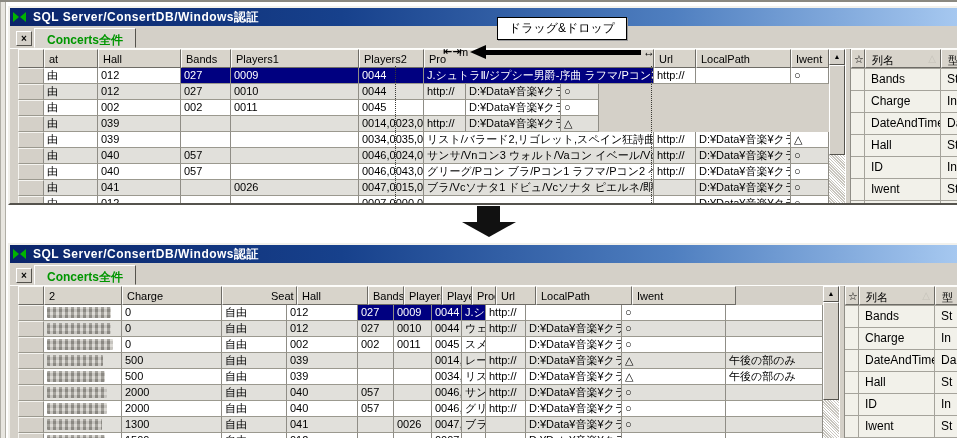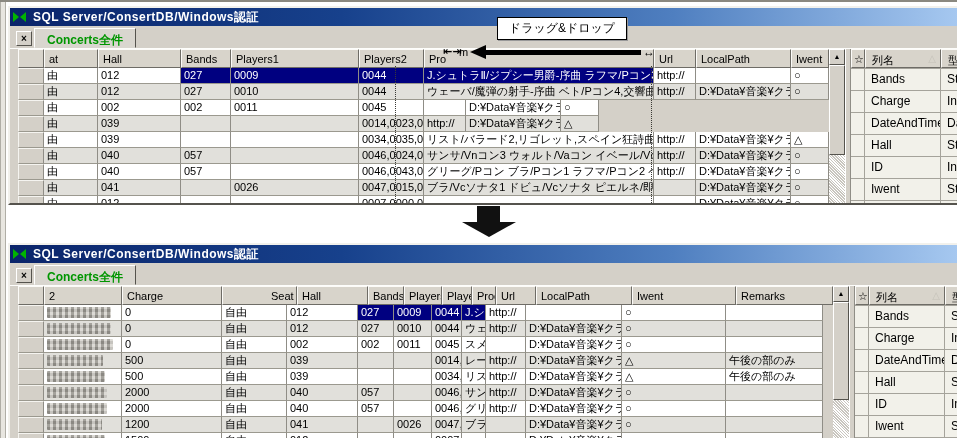--- a/index.html
+++ b/index.html
@@ -113,21 +113,20 @@
           <div class="cell" style="width: 95px;"></div>
           <div class="cell" style="width: 38px;">○</div>
         </div>
         <div class="gridrow alt">
           <div class="cell rowhdrc" style="width: 26px;"></div>
           <div class="cell" style="width: 54px;">由</div>
           <div class="cell" style="width: 83px;">012</div>
           <div class="cell" style="width: 50px;">027</div>
           <div class="cell" style="width: 128px;">0010</div>
           <div class="cell" style="width: 65px;">0044</div>
-          <div class="cell" style="width: 230px;">ウェーバ/魔弾の射手-序曲 ベト/Pコン4,交響曲</div>
           <div class="cell" style="width: 42px;">http://</div>
           <div class="cell" style="width: 95px;">D:¥Data¥音楽¥クラ</div>
           <div class="cell" style="width: 38px;">○</div>
         </div>
         <div class="gridrow">
           <div class="cell rowhdrc" style="width: 26px;"></div>
           <div class="cell" style="width: 54px;">由</div>
           <div class="cell" style="width: 83px;">002</div>
           <div class="cell" style="width: 50px;">002</div>
           <div class="cell" style="width: 128px;">0011</div>
@@ -279,21 +278,20 @@
           <div class="hcell" style="width: 100px;">Charge</div>
           <div class="hcell" style="width: 75px; padding-left: 48px;">Seat</div>
           <div class="hcell" style="width: 71px;">Hall</div>
           <div class="hcell" style="width: 36px;">Bands</div>
           <div class="hcell" style="width: 38px;">Players1</div>
           <div class="hcell" style="width: 30px;">Players2</div>
           <div class="hcell" style="width: 24px;">Program</div>
           <div class="hcell" style="width: 40px;">Url</div>
           <div class="hcell" style="width: 96px;">LocalPath</div>
           <div class="hcell" style="width: 104px;">Iwent</div>
-          <div class="hcell" style="width: 97px;">Remarks</div>
         </div>
         <div class="gridrow">
           <div class="cell rowhdrc" style="width: 26px;"></div>
           <div class="cell" style="width: 78px;">
             <div class="mosaic" style="width: 64px;"></div>
           </div>
           <div class="cell" style="width: 100px;">0</div>
           <div class="cell" style="width: 65px;">自由</div>
           <div class="cell" style="width: 71px;">012</div>
           <div class="cell sel" style="width: 36px;">027</div>
@@ -405,21 +403,21 @@
           <div class="cell" style="width: 40px;">http://</div>
           <div class="cell" style="width: 96px;">D:¥Data¥音楽¥クラ</div>
           <div class="cell" style="width: 104px;">○</div>
           <div class="cell" style="width: 97px;"></div>
         </div>
         <div class="gridrow alt">
           <div class="cell rowhdrc" style="width: 26px;"></div>
           <div class="cell" style="width: 78px;">
             <div class="mosaic" style="width: 55px;"></div>
           </div>
-          <div class="cell" style="width: 100px;">1200</div>
+          <div class="cell" style="width: 100px;">1300</div>
           <div class="cell" style="width: 65px;">自由</div>
           <div class="cell" style="width: 71px;">041</div>
           <div class="cell" style="width: 36px;"></div>
           <div class="cell" style="width: 38px;">0026</div>
           <div class="cell" style="width: 30px;">0047,0015,0</div>
           <div class="cell" style="width: 24px;">ブラ/Vcソナタ1</div>
           <div class="cell" style="width: 40px;"></div>
           <div class="cell" style="width: 96px;">D:¥Data¥音楽¥クラ</div>
           <div class="cell" style="width: 104px;">○</div>
           <div class="cell" style="width: 97px;"></div>

